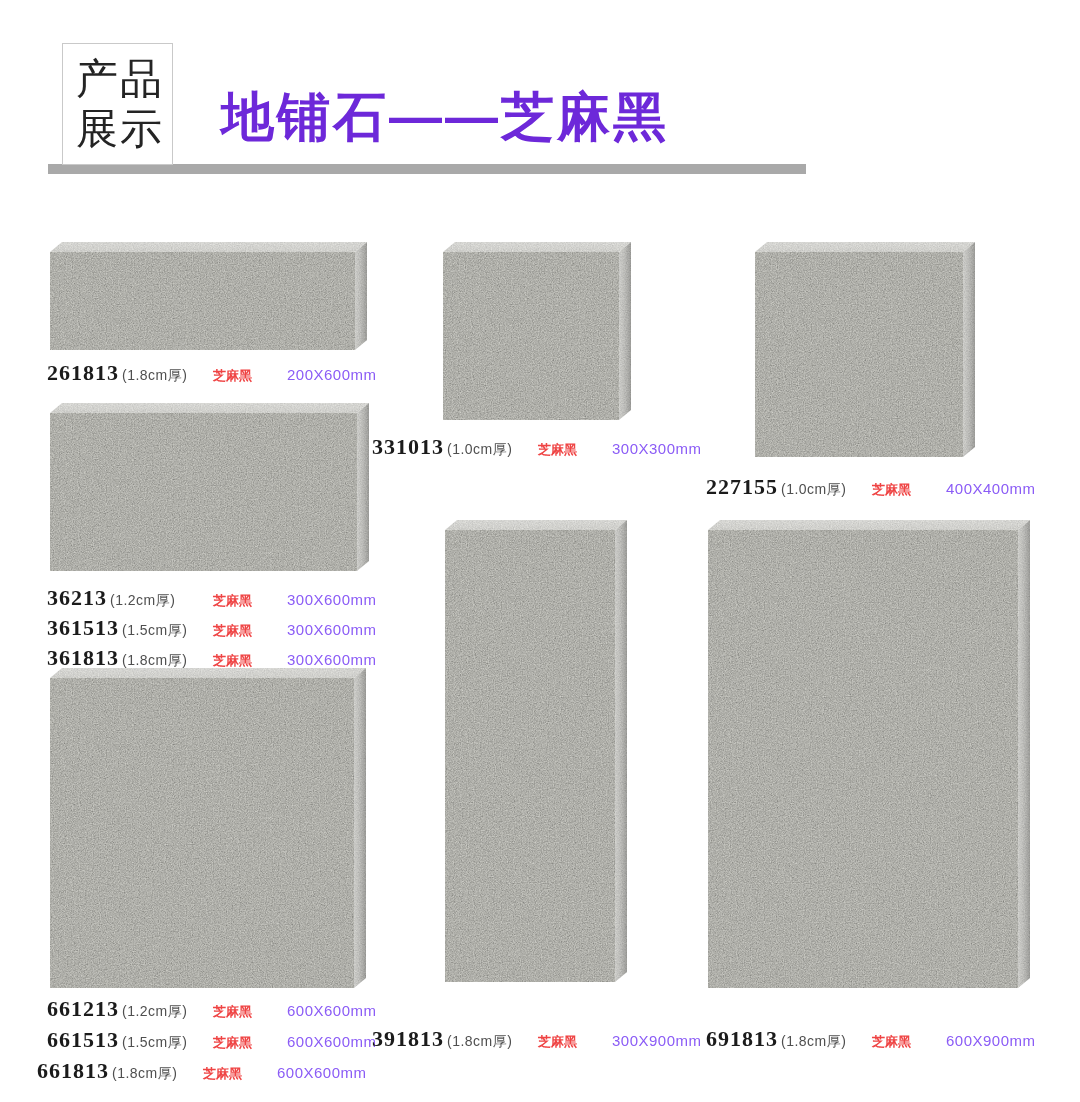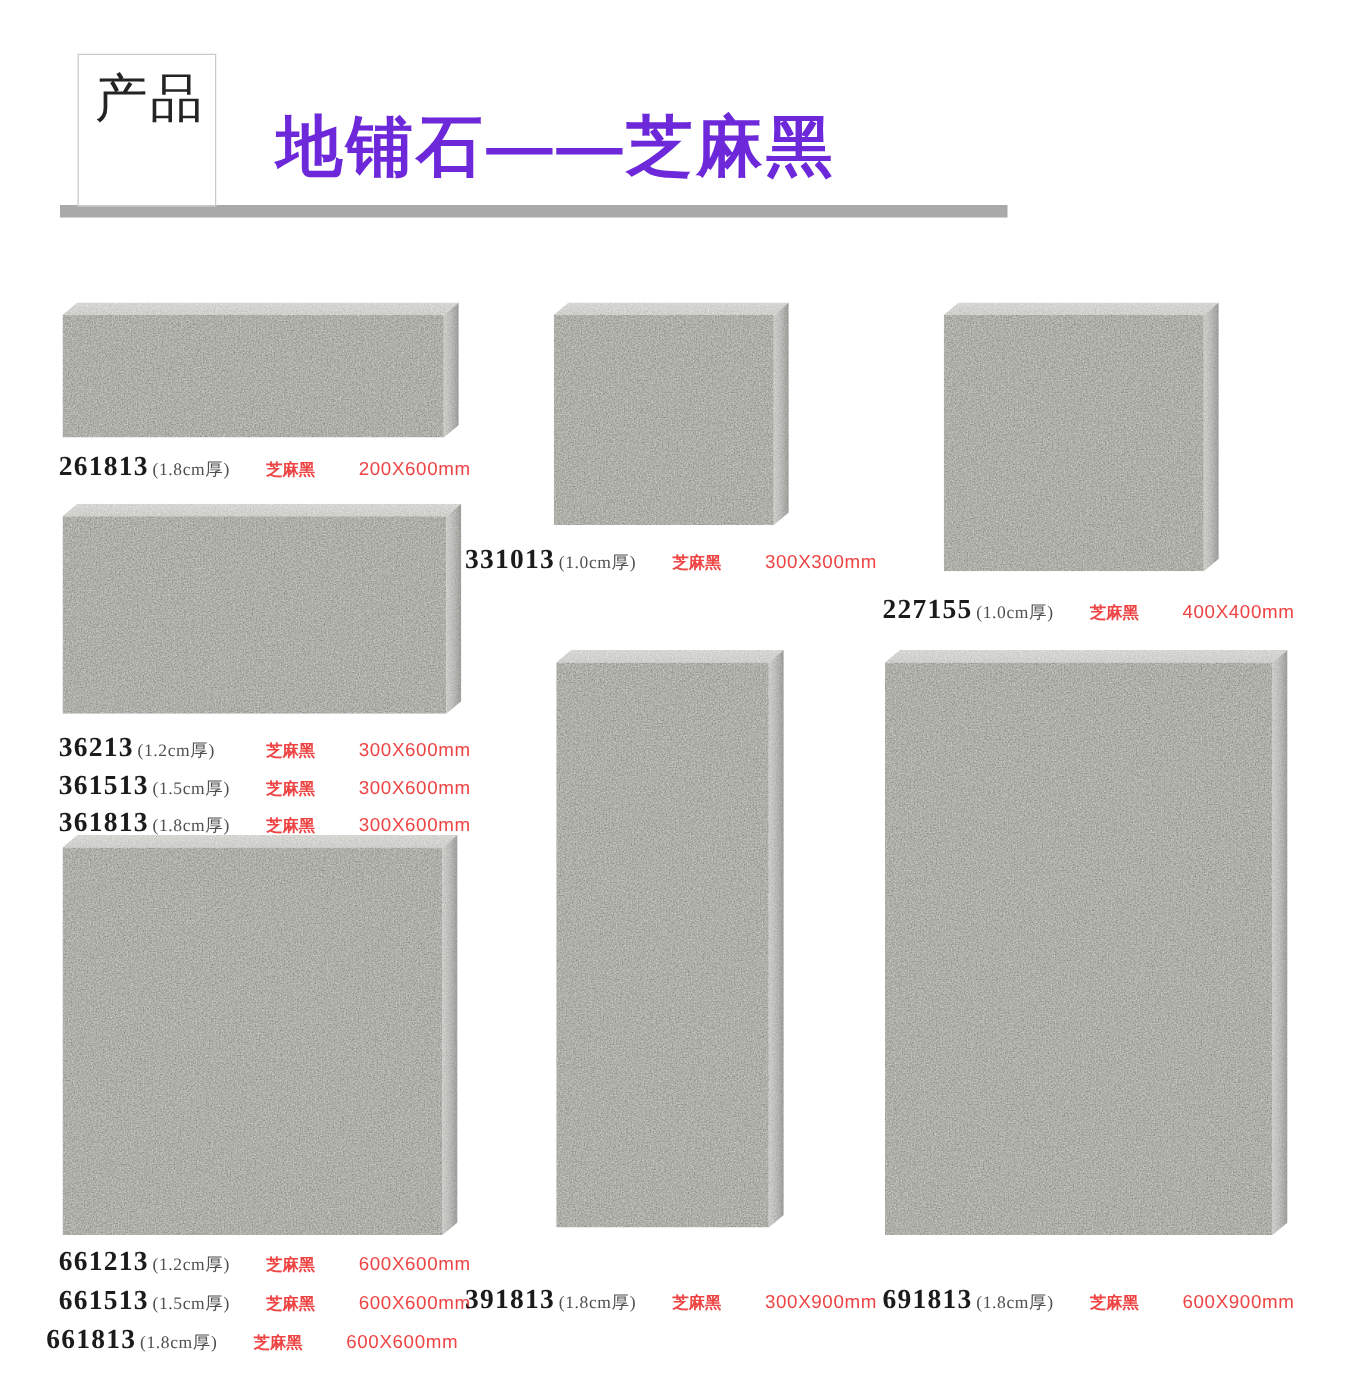--- a/index.html
+++ b/index.html
@@ -32,23 +32,23 @@
   
   .plabel{
     position:absolute;width:335px;display:flex;align-items:baseline;
     line-height:26px;white-space:nowrap;
   }
   .plabel .grp{flex:0 0 166px;}
   .code{
     font-size:22px;font-weight:700;color:#1b1b1b;letter-spacing:1px;
     font-family:Liberation Serif, serif;
   }
-  .thick{font-size:14px;color:#4f4f4f;margin-left:3px;letter-spacing:0.5px;font-family:Liberation Serif, serif;}
+  .thick{font-size:14px;color:#4f4f4f;margin-left:3px;letter-spacing:0.5px;}
   .pname{flex:0 0 74px;font-size:13px;font-weight:700;color:#ef4444;}
-  .psize{font-size:15px;color:#ef4444;letter-spacing:0.5px;}
+  .psize{font-size:15px;color:#8b5cf6;letter-spacing:0.5px;}
 </style>
 </head>
 <body>
 
 <div id="page">
 
   <svg width="0" height="0" style="position:absolute" aria-hidden="true">
     <defs>
       <filter id="g-front" x="-2%" y="-2%" width="104%" height="104%">
         <feTurbulence type="fractalNoise" baseFrequency="0.85" numOctaves="3" seed="11"></feTurbulence>
@@ -89,20 +89,21 @@
       </linearGradient>
       <linearGradient id="top-shade" x1="0" y1="0" x2="0" y2="1">
         <stop offset="0" stop-color="#ffffff" stop-opacity="0.15"></stop>
         <stop offset="1" stop-color="#ffffff" stop-opacity="0"></stop>
       </linearGradient>
     </defs>
   </svg>
 
   <div class="badge">
     <div>产品</div>
+    <div>展示</div>
   </div>
   <h1 class="page-title">地铺石——芝麻黑</h1>
   <div class="title-bar"></div>
 
   <svg class="tile" style="left:50px;top:242px" width="317" height="108" viewBox="0 0 317 108">
     <polygon points="0,10 12,0 317,0 305,10" fill="#9b9b95" filter="url(#g-top)"></polygon>
     <polygon points="305,10 317,0 317,98 305,108" fill="#8b8b85" filter="url(#g-side)"></polygon>
     <rect x="0" y="10" width="305" height="98" fill="#63635c" filter="url(#g-front)"></rect>
     <polygon points="0,10 12,0 317,0 305,10" fill="url(#top-shade)"></polygon>
     <polygon points="305,10 317,0 317,98 305,108" fill="url(#side-shade)"></polygon>

